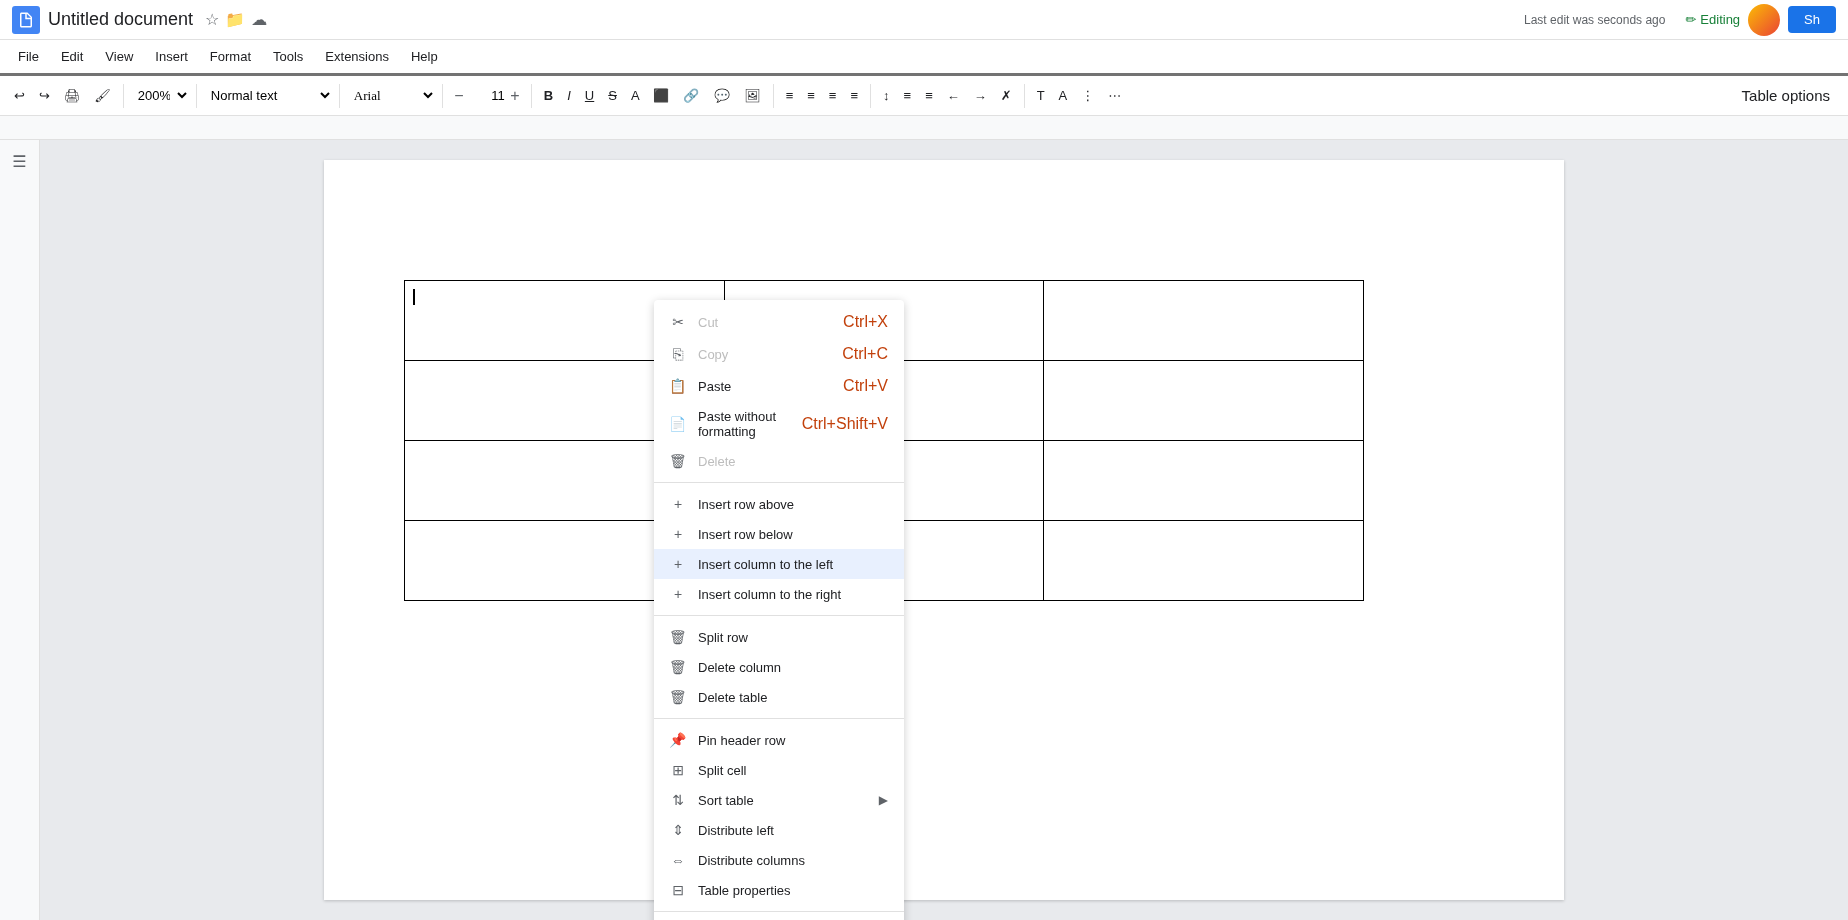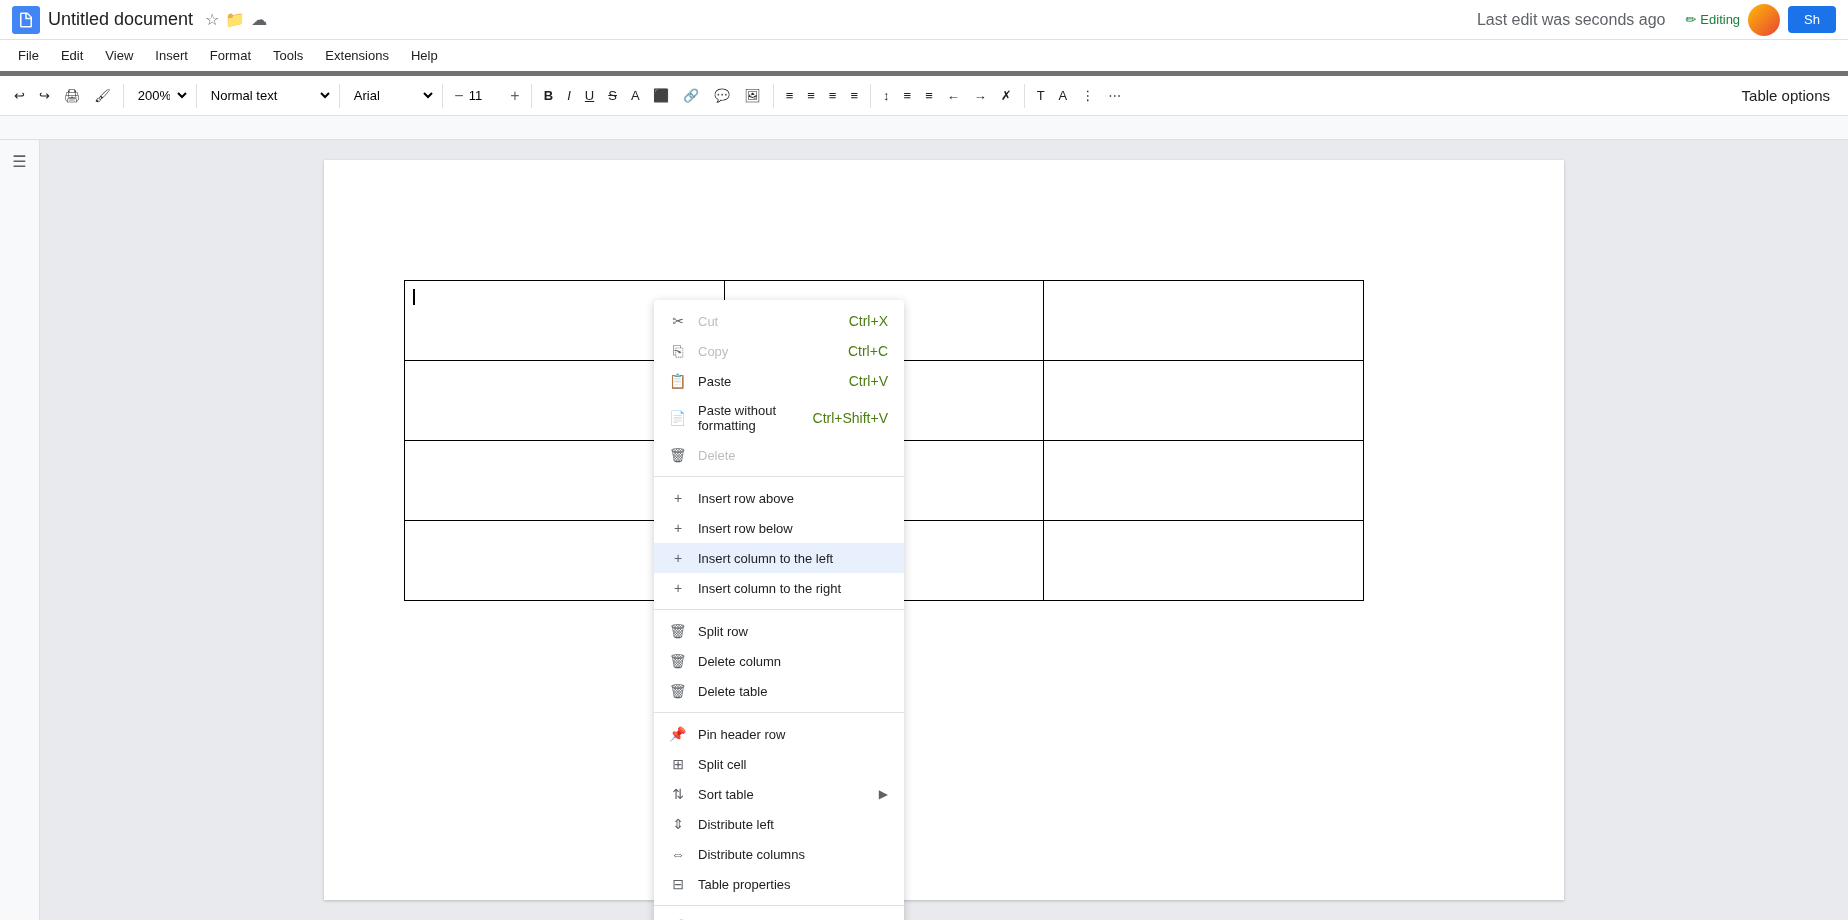--- a/index.html
+++ b/index.html
@@ -8,47 +8,47 @@
     
     .top-bar {
       display: flex; align-items: center; height: 40px; background: #fff;
       padding: 0 12px; border-bottom: 1px solid #e0e0e0; gap: 8px;
     }
     .app-icon { width: 28px; height: 28px; background: #4285f4; border-radius: 3px; display: flex; align-items: center; justify-content: center; flex-shrink: 0; }
     .app-icon svg { fill: white; }
     .doc-title { font-size: 18px; color: #202124; font-weight: 400; margin-right: 4px; text-align: center; }
     .title-icons { display: flex; gap: 6px; align-items: center; color: #5f6368; }
     .title-icons span { cursor: pointer; font-size: 16px; }
-    .last-edit { margin-left: auto; font-size: 16px; color: #5f6368; }
+    .last-edit { margin-left: auto; font-size: 12px; color: #5f6368; }
     .top-right { display: flex; align-items: center; gap: 8px; margin-left: 12px; }
     .share-btn { background: #1a73e8; color: white; border: none; border-radius: 4px; padding: 6px 16px; font-size: 13px; cursor: pointer; font-weight: 500; }
     .avatar { width: 32px; height: 32px; border-radius: 50%; background: #4285f4; }
     .editing-badge { display: flex; align-items: center; gap: 4px; color: #188038; font-size: 13px; }
 
     
     .menu-bar {
       display: flex; align-items: center; height: 36px; background: #fff;
-      padding: 0 8px; border-bottom: 5px solid #737373; gap: 2px;
+      padding: 0 8px; border-bottom: 3px solid #737373; gap: 2px;
     }
     .menu-item { padding: 4px 10px; cursor: pointer; border-radius: 4px; font-size: 13px; color: #202124; }
 
     
     .toolbar {
       display: flex; align-items: center; height: 40px; background: #fff;
       padding: 0 8px; border-bottom: 1px solid #e0e0e0; gap: 2px; flex-wrap: nowrap;
     }
     .toolbar-btn { padding: 4px 6px; cursor: pointer; border-radius: 4px; font-size: 13px; color: #202124; border: none; background: none; display: flex; align-items: center; gap: 2px; }
     .toolbar-sep { width: 1px; height: 24px; background: #e0e0e0; margin: 0 4px; }
     .toolbar-select { border: none; font-size: 13px; padding: 2px 4px; border-radius: 4px; cursor: pointer; background: none; }
     .zoom-select { width: 60px; text-align: center; }
     .style-select { width: 130px; }
-    .font-select { width: 90px; }
+    .font-select { width: 90px; font-family: Liberation Serif, serif; }
     .font-size-group { display: flex; align-items: center; gap: 0; }
     .font-size-btn { width: 20px; height: 24px; display: flex; align-items: center; justify-content: center; cursor: pointer; border: none; background: none; font-size: 16px; color: #5f6368; border-radius: 3px; }
-    .font-size-input { width: 36px; text-align: left; border: none; font-size: 13px; background: none; }
+    .font-size-input { width: 36px; text-align: right; border: none; font-size: 13px; background: none; }
     .table-options-btn { margin-left: auto; padding: 4px 10px; cursor: pointer; border-radius: 4px; font-size: 15px; color: #202124; border: none; background: none; }
 
     
     .ruler { height: 24px; background: #f8f9fa; border-bottom: 1px solid #e0e0e0; position: relative; }
 
     
     .content-area { display: flex; height: calc(920px - 40px - 36px - 40px - 24px); }
     .sidebar { width: 40px; background: #f8f9fa; border-right: 1px solid #e0e0e0; display: flex; align-items: flex-start; justify-content: center; padding-top: 12px; }
     .doc-area { flex: 1; overflow: auto; background: #e8eaed; display: flex; justify-content: center; padding: 20px; position: relative; }
 
@@ -65,21 +65,21 @@
       position: absolute; left: 330px; top: 140px; width: 250px;
       background: white; border-radius: 4px; box-shadow: 0 2px 10px rgba(0,0,0,0.2);
       z-index: 1000; padding: 6px 0;
     }
     .ctx-item {
       display: flex; align-items: center; padding: 7px 16px; cursor: pointer;
       font-size: 13px; color: #202124; gap: 12px; position: relative;
     }
     .ctx-item.highlighted { background: #e8f0fe; }
     .ctx-item.disabled { color: #bdbdbd; cursor: default; }
-    .ctx-shortcut { margin-left: auto; color: #4d7c0f; font-size: 14px; }
+    .ctx-shortcut { margin-left: auto; color: #c2410c; font-size: 16px; }
     .ctx-icon { width: 16px; height: 16px; flex-shrink: 0; display: flex; align-items: center; justify-content: center; color: #5f6368; font-size: 14px; }
     .ctx-separator { height: 1px; background: #e0e0e0; margin: 6px 0; }
     .ctx-arrow { margin-left: auto; color: #5f6368; font-size: 12px; }
   </style>
 </head>
 <body>
 
 <div class="top-bar">
   <div class="app-icon">
     <svg width="18" height="18" viewBox="0 0 24 24">

